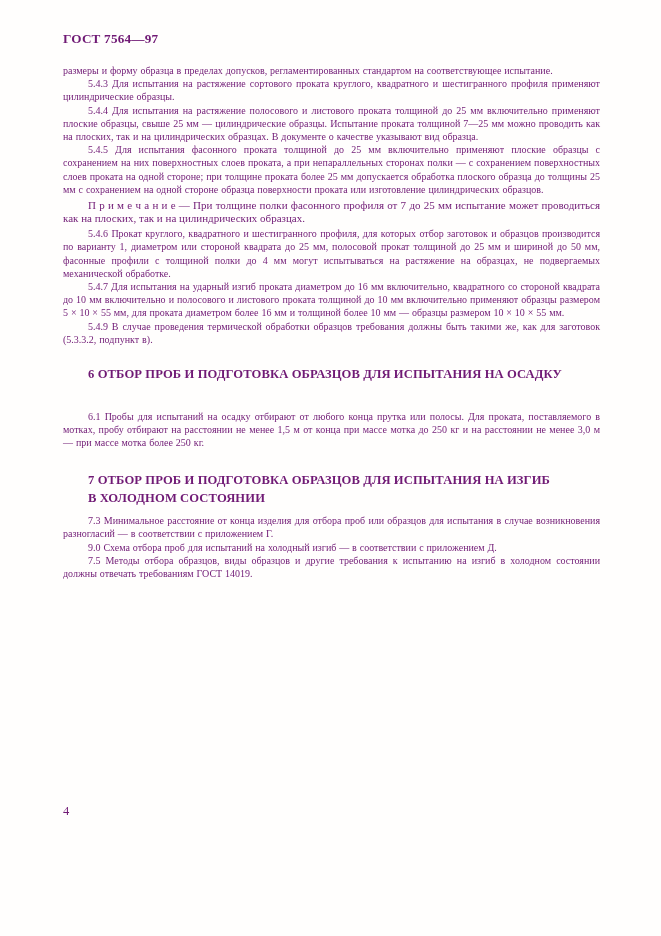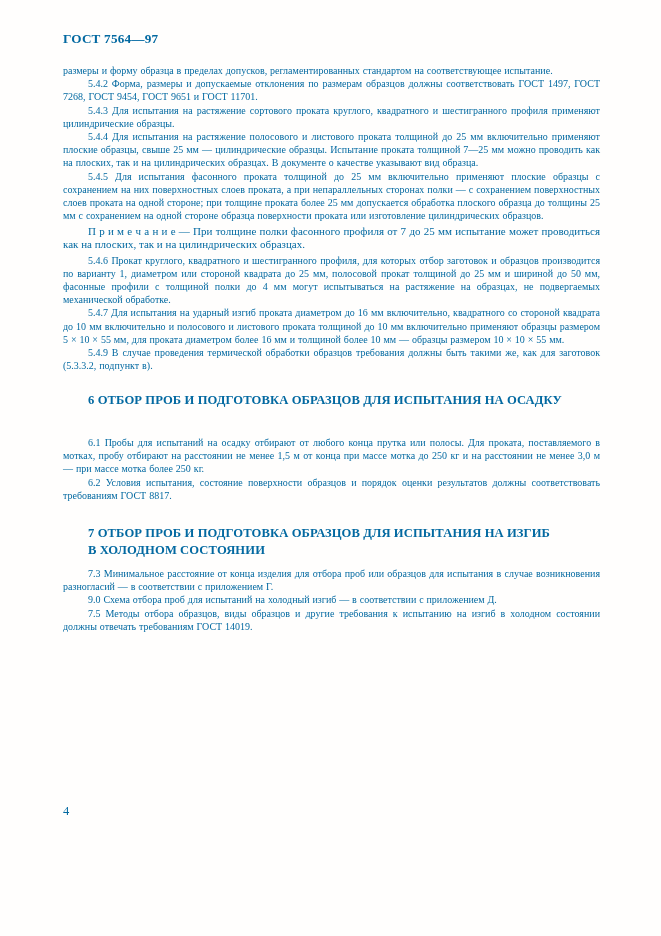--- a/index.html
+++ b/index.html
@@ -5,21 +5,21 @@
   html, body {
     margin: 0;
     padding: 0;
     background: #ffffff;
   }
   .page {
     position: relative;
     width: 661px;
     height: 936px;
     background: #fffefd;
-    color: #0369a1;
+    color: #701a75;
     font-family: "Liberation Serif", "DejaVu Serif", serif;
     overflow: hidden;
   }
   .content {
     position: absolute;
     left: 63px;
     top: 31px;
     width: 537px;
   }
   .doc-header {
@@ -69,35 +69,33 @@
 </style>
 </head>
 <body>
 
 <div class="page">
   <div class="content">
 
     <div class="doc-header">ГОСТ 7564—97</div>
 
     <p class="para no-indent">размеры и форму образца в пределах допусков, регламентированных стандартом на соответствующее испытание.</p>
-    <p class="para">5.4.2 Форма, размеры и допускаемые отклонения по размерам образцов должны соответствовать ГОСТ 1497, ГОСТ 7268, ГОСТ 9454, ГОСТ 9651 и ГОСТ 11701.</p>
     <p class="para">5.4.3 Для испытания на растяжение сортового проката круглого, квадратного и шестигранного профиля применяют цилиндрические образцы.</p>
     <p class="para">5.4.4 Для испытания на растяжение полосового и листового проката толщиной до 25 мм включительно применяют плоские образцы, свыше 25 мм — цилиндрические образцы. Испытание проката толщиной 7—25 мм можно проводить как на плоских, так и на цилиндрических образцах. В документе о качестве указывают вид образца.</p>
     <p class="para">5.4.5 Для испытания фасонного проката толщиной до 25 мм включительно применяют плоские образцы с сохранением на них поверхностных слоев проката, а при непараллельных сторонах полки — с сохранением поверхностных слоев проката на одной стороне; при толщине проката более 25 мм допускается обработка плоского образца до толщины 25 мм с сохранением на одной стороне образца поверхности проката или изготовление цилиндрических образцов.</p>
 
     <p class="note">П р и м е ч а н и е — При толщине полки фасонного профиля от 7 до 25 мм испытание может проводиться как на плоских, так и на цилиндрических образцах.</p>
 
     <p class="para">5.4.6 Прокат круглого, квадратного и шестигранного профиля, для которых отбор заготовок и образцов производится по варианту 1, диаметром или стороной квадрата до 25 мм, полосовой прокат толщиной до 25 мм и шириной до 50 мм, фасонные профили с толщиной полки до 4 мм могут испытываться на растяжение на образцах, не подвергаемых механической обработке.</p>
     <p class="para">5.4.7 Для испытания на ударный изгиб проката диаметром до 16 мм включительно, квадратного со стороной квадрата до 10 мм включительно и полосового и листового проката толщиной до 10 мм включительно применяют образцы размером 5 × 10 × 55 мм, для проката диаметром более 16 мм и толщиной более 10 мм — образцы размером 10 × 10 × 55 мм.</p>
     <p class="para">5.4.9 В случае проведения термической обработки образцов требования должны быть такими же, как для заготовок (5.3.3.2, подпункт в).</p>
 
     <h2 class="sec-heading">6 ОТБОР ПРОБ И ПОДГОТОВКА ОБРАЗЦОВ ДЛЯ ИСПЫТАНИЯ НА ОСАДКУ</h2>
 
     <p class="para">6.1 Пробы для испытаний на осадку отбирают от любого конца прутка или полосы. Для проката, поставляемого в мотках, пробу отбирают на расстоянии не менее 1,5 м от конца при массе мотка до 250 кг и на расстоянии не менее 3,0 м — при массе мотка более 250 кг.</p>
-    <p class="para">6.2 Условия испытания, состояние поверхности образцов и порядок оценки результатов должны соответствовать требованиям ГОСТ 8817.</p>
 
     <h2 class="sec-heading sec7">7 ОТБОР ПРОБ И ПОДГОТОВКА ОБРАЗЦОВ ДЛЯ ИСПЫТАНИЯ НА ИЗГИБ
 В ХОЛОДНОМ СОСТОЯНИИ</h2>
 
     <p class="para">7.3 Минимальное расстояние от конца изделия для отбора проб или образцов для испытания в случае возникновения разногласий — в соответствии с приложением Г.</p>
     <p class="para">9.0 Схема отбора проб для испытаний на холодный изгиб — в соответствии с приложением Д.</p>
     <p class="para">7.5 Методы отбора образцов, виды образцов и другие требования к испытанию на изгиб в холодном состоянии должны отвечать требованиям ГОСТ 14019.</p>
 
   </div>
 

